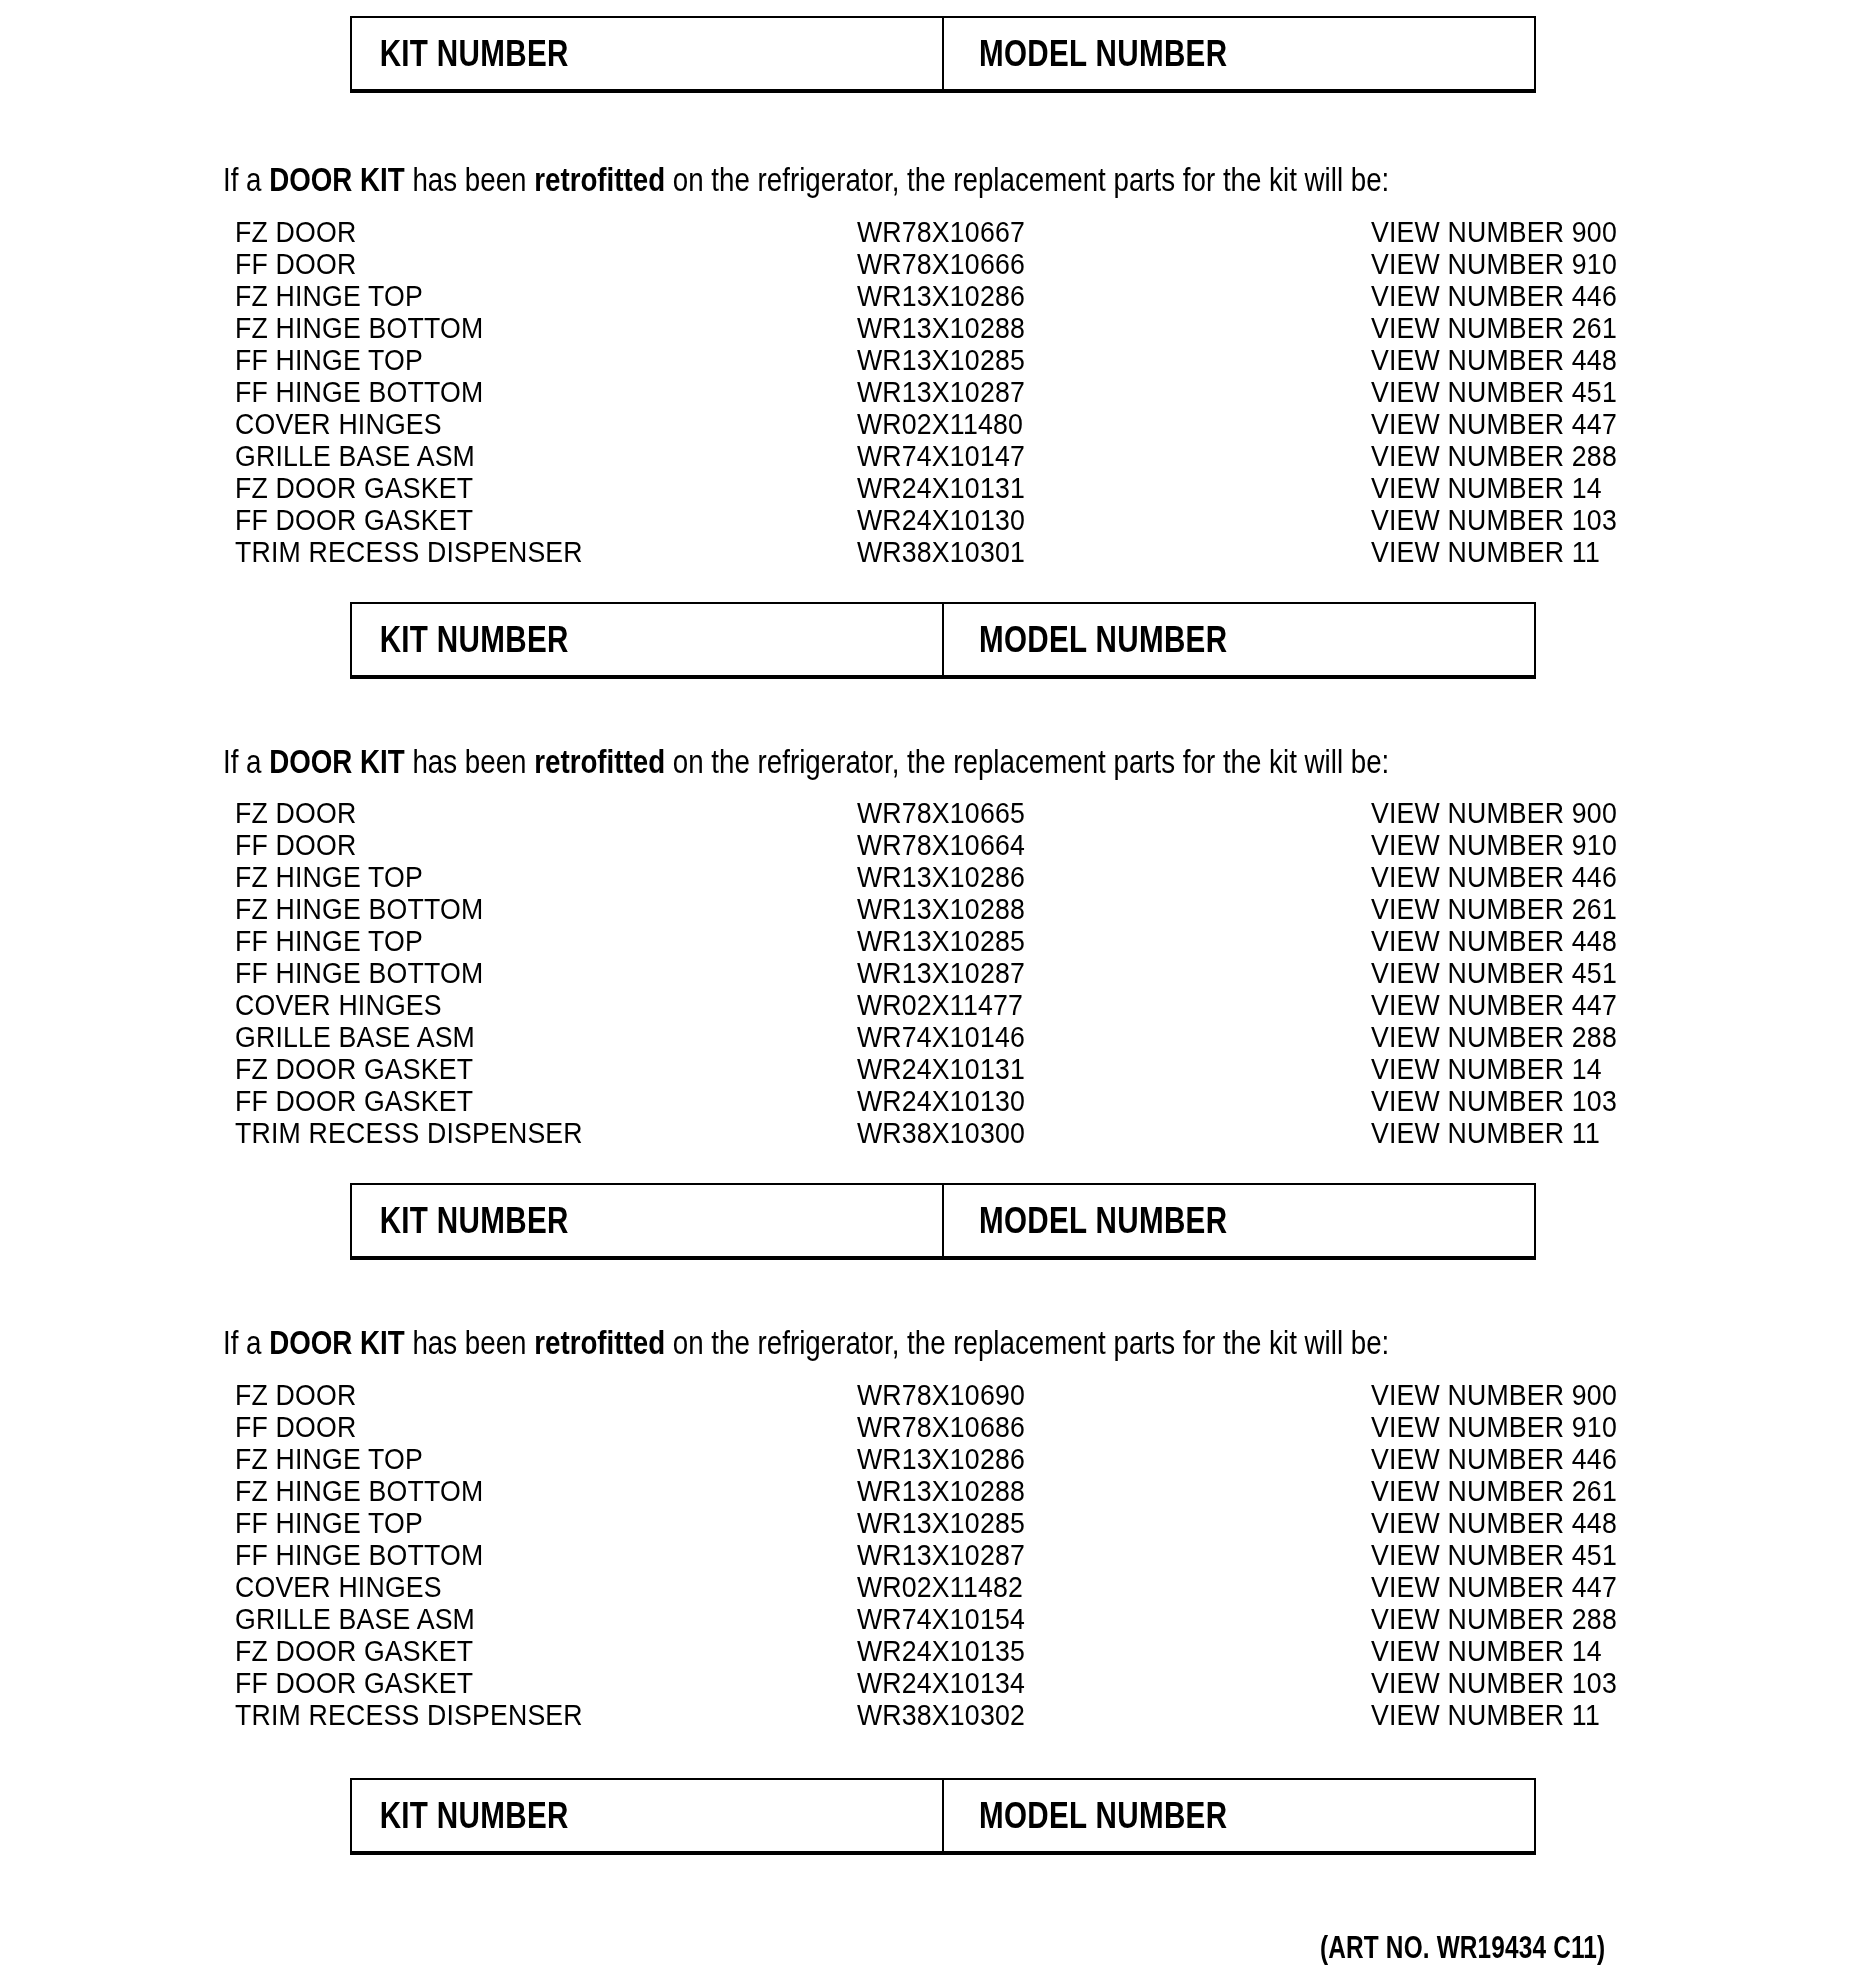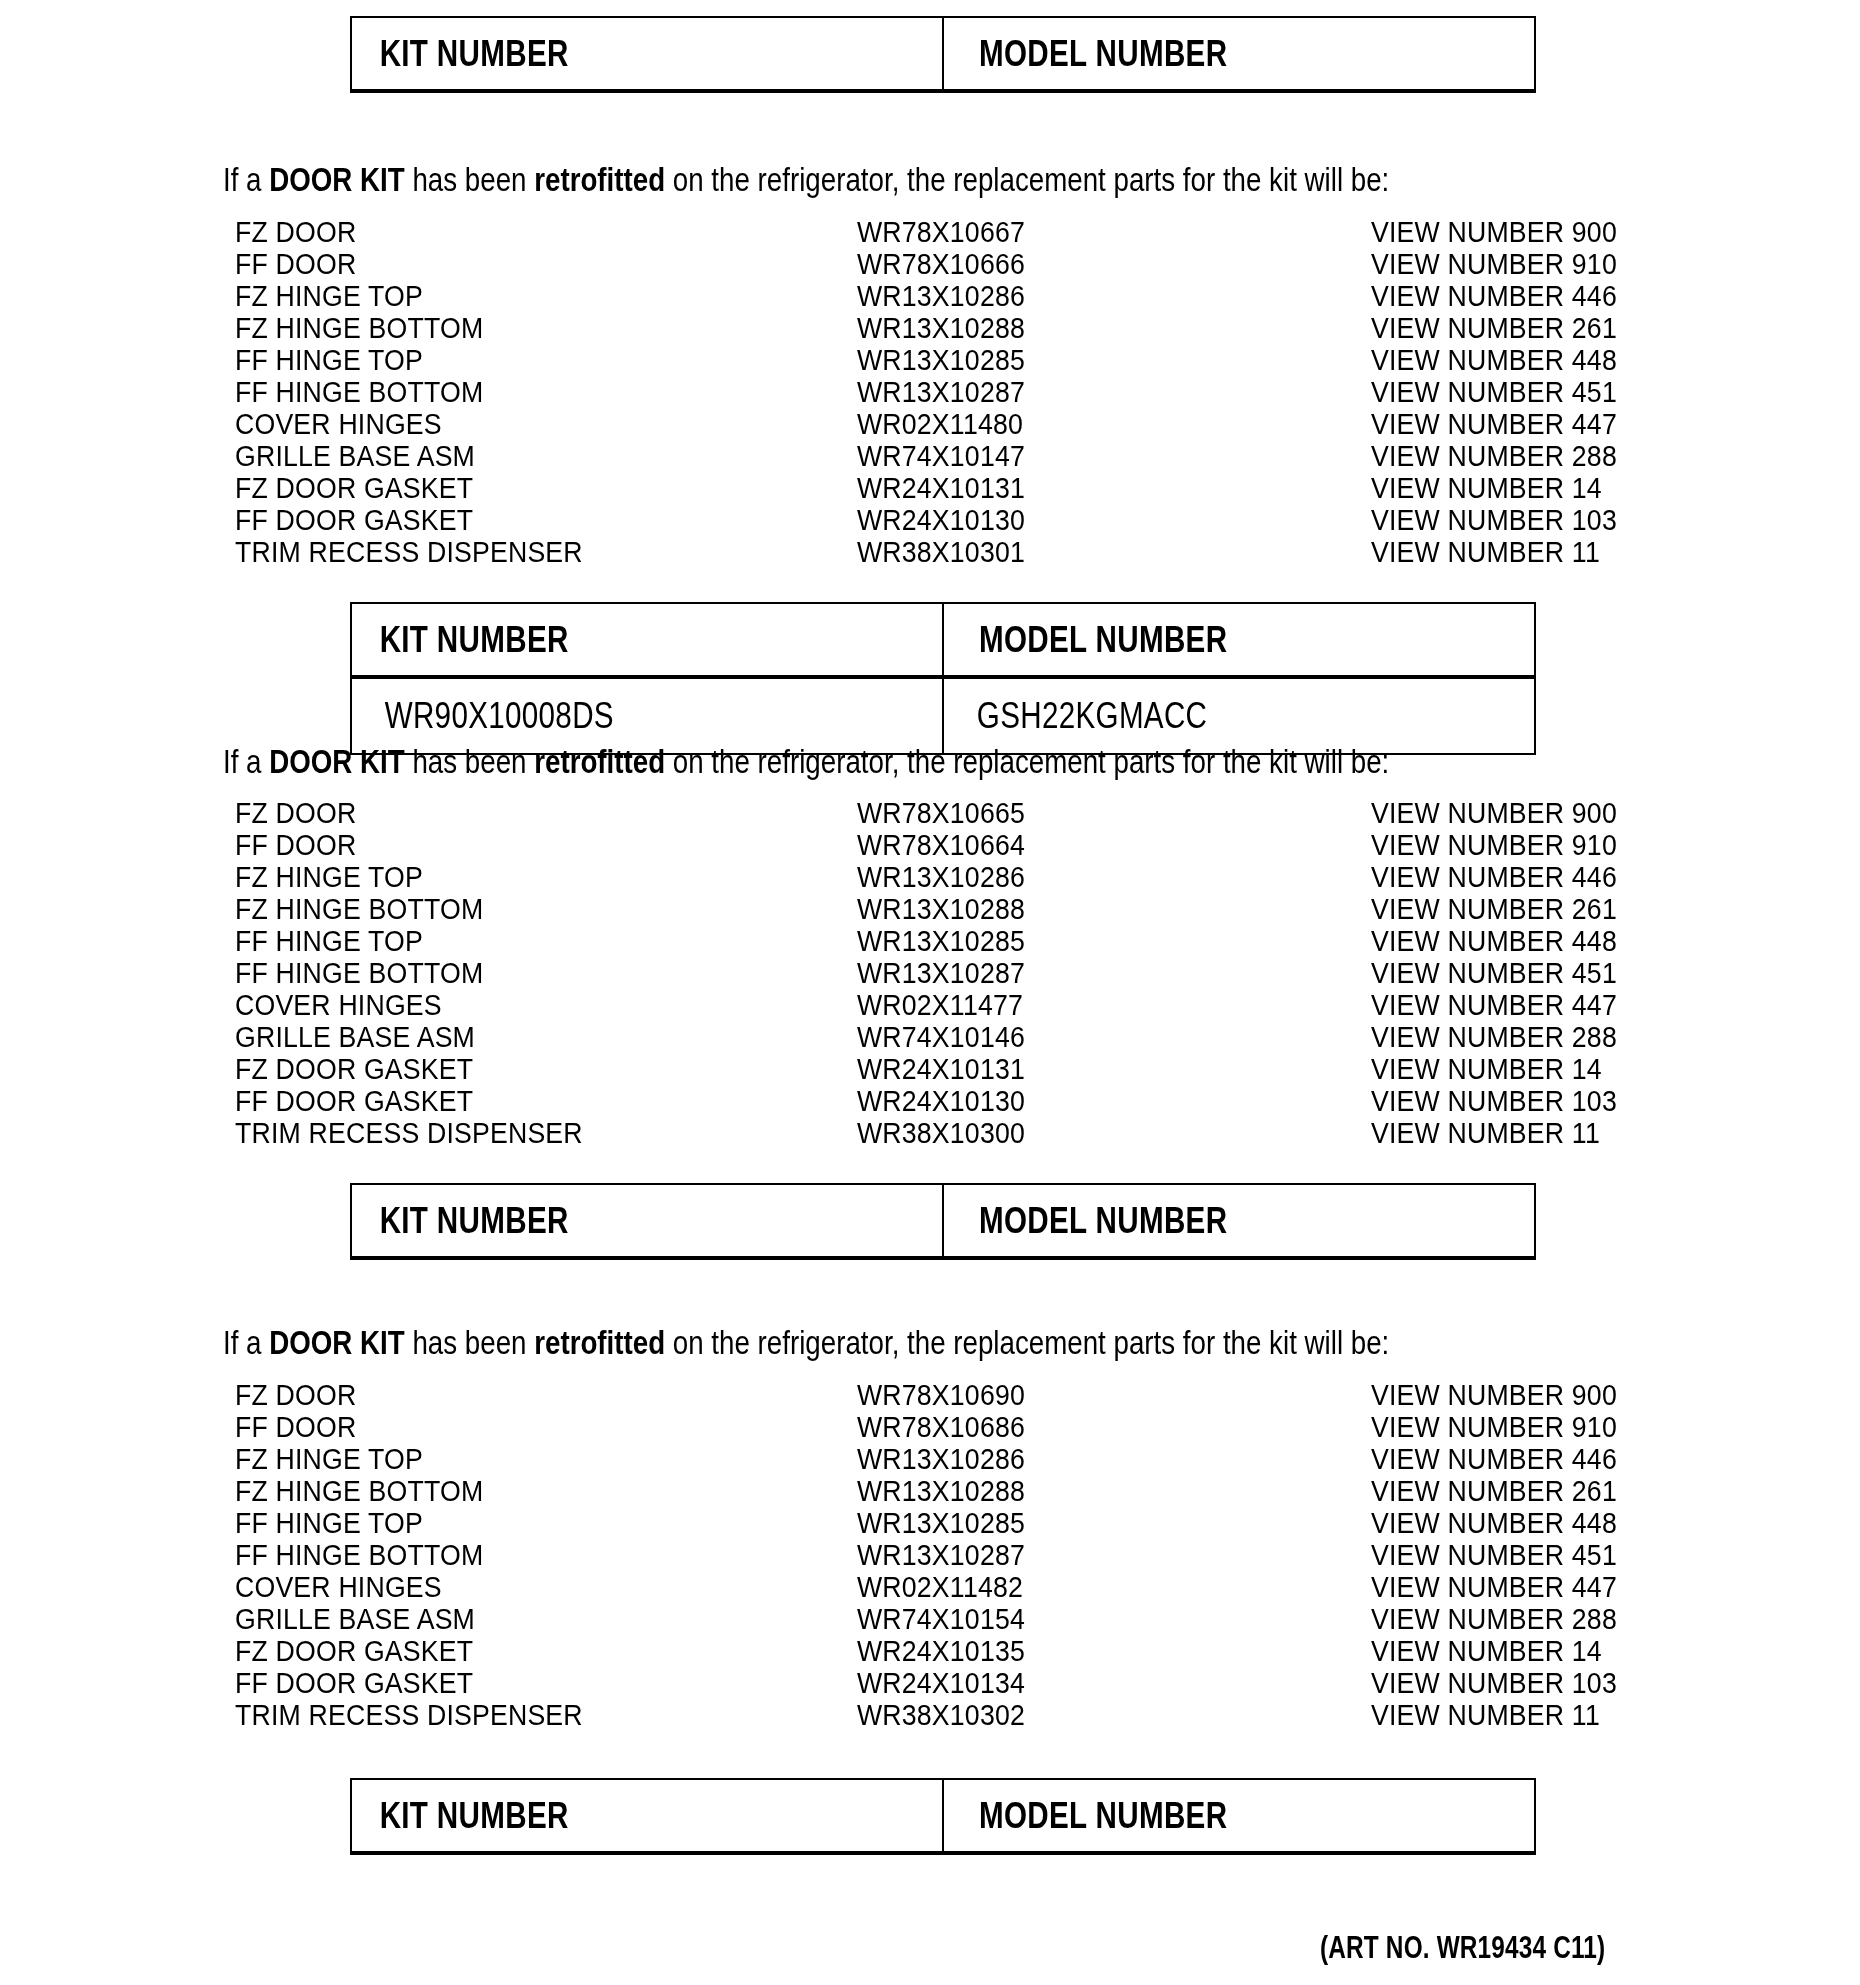--- a/index.html
+++ b/index.html
@@ -195,28 +195,20 @@
   <table class="kit-table" style="top:602px">
     <tbody>
         <tr>
       <td class="col-kit hdr-cell">
         <span class="hdr-text">KIT NUMBER</span>
       </td>
       <td class="col-model hdr-cell">
         <span class="hdr-text">MODEL NUMBER</span>
       </td>
     </tr>
-    <tr>
-      <td class="col-kit val-cell">
-        <span class="val-text">WR90X10008DS</span>
-      </td>
-      <td class="col-model val-cell">
-        <span class="val-text">GSH22KGMACC</span>
-      </td>
-    </tr>
   </tbody>
     </table>
 
   <div class="intro" style="top:743px">
     <span>If a </span><b>DOOR KIT</b><span> has been </span><b>retrofitted</b><span> on the refrigerator, the replacement parts for the kit will be:</span>
   </div>
 
   <div class="parts" style="top:797px">
     <div class="part-row">
       <span class="part-name">FZ DOOR</span>

